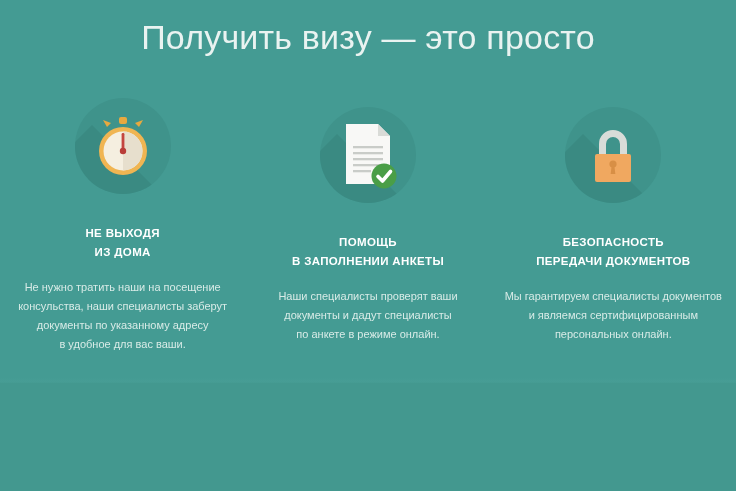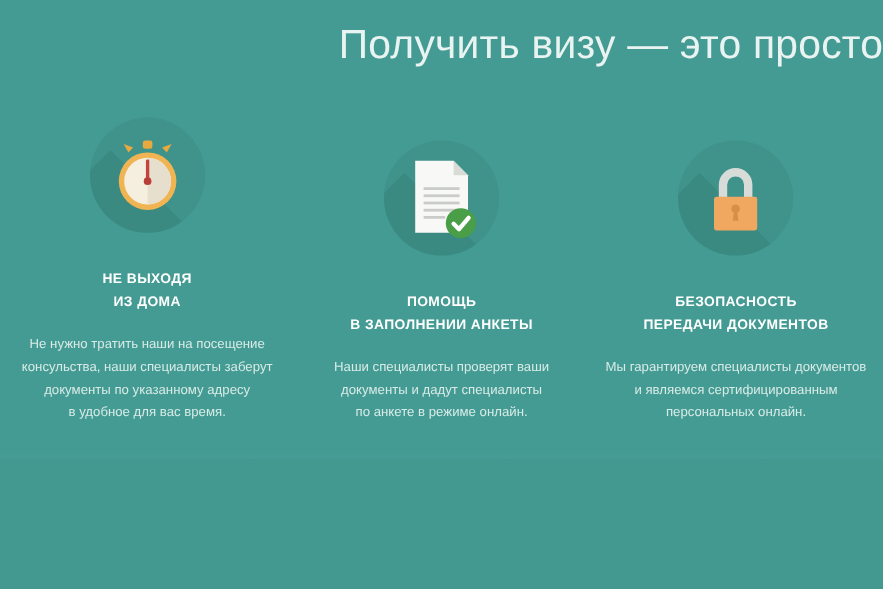--- a/index.html
+++ b/index.html
@@ -37,36 +37,36 @@
     top: 378px;
     height: 7px;
     background: linear-gradient(to bottom, #449b93 0%, #479d95 45%, #43988f 100%);
   }
 
   .hero-title {
     position: absolute;
     top: 18px;
     left: 0;
     right: 0;
-    text-align: right;
+    text-align: center;
     font-size: 34px;
     font-weight: 300;
     letter-spacing: 0.2px;
     color: #e9f3f1;
     font-family: "Liberation Sans", sans-serif;
     white-space: nowrap;
   }
 
   .columns {
     position: absolute;
     top: 98px;
     left: 0;
     right: 0;
     display: flex;
-    align-items: flex-end;
+    align-items: center;
   }
 
   .col {
     flex: 1 1 0;
     display: flex;
     flex-direction: column;
     align-items: center;
   }
 
   
@@ -163,21 +163,21 @@
 
     <div class="col-heading">
       <span>НЕ ВЫХОДЯ</span>
       <span>ИЗ ДОМА</span>
     </div>
 
     <div class="col-body">
       <span>Не нужно тратить наши на посещение</span>
       <span>консульства, наши специалисты заберут</span>
       <span>документы по указанному адресу</span>
-      <span>в удобное для вас время.</span>
+      <span>в удобное для вас ваши.</span>
     </div>
   </div>
 
   <div class="col">
     <div class="icon-wrap">
       <div class="disc"></div>
       <div class="glyph">
         <svg width="64" height="70" viewBox="0 0 64 70">
 
           <path d="M10 4 H42 L54 16 V64 H10 Z" fill="#f8f8f6"></path>

